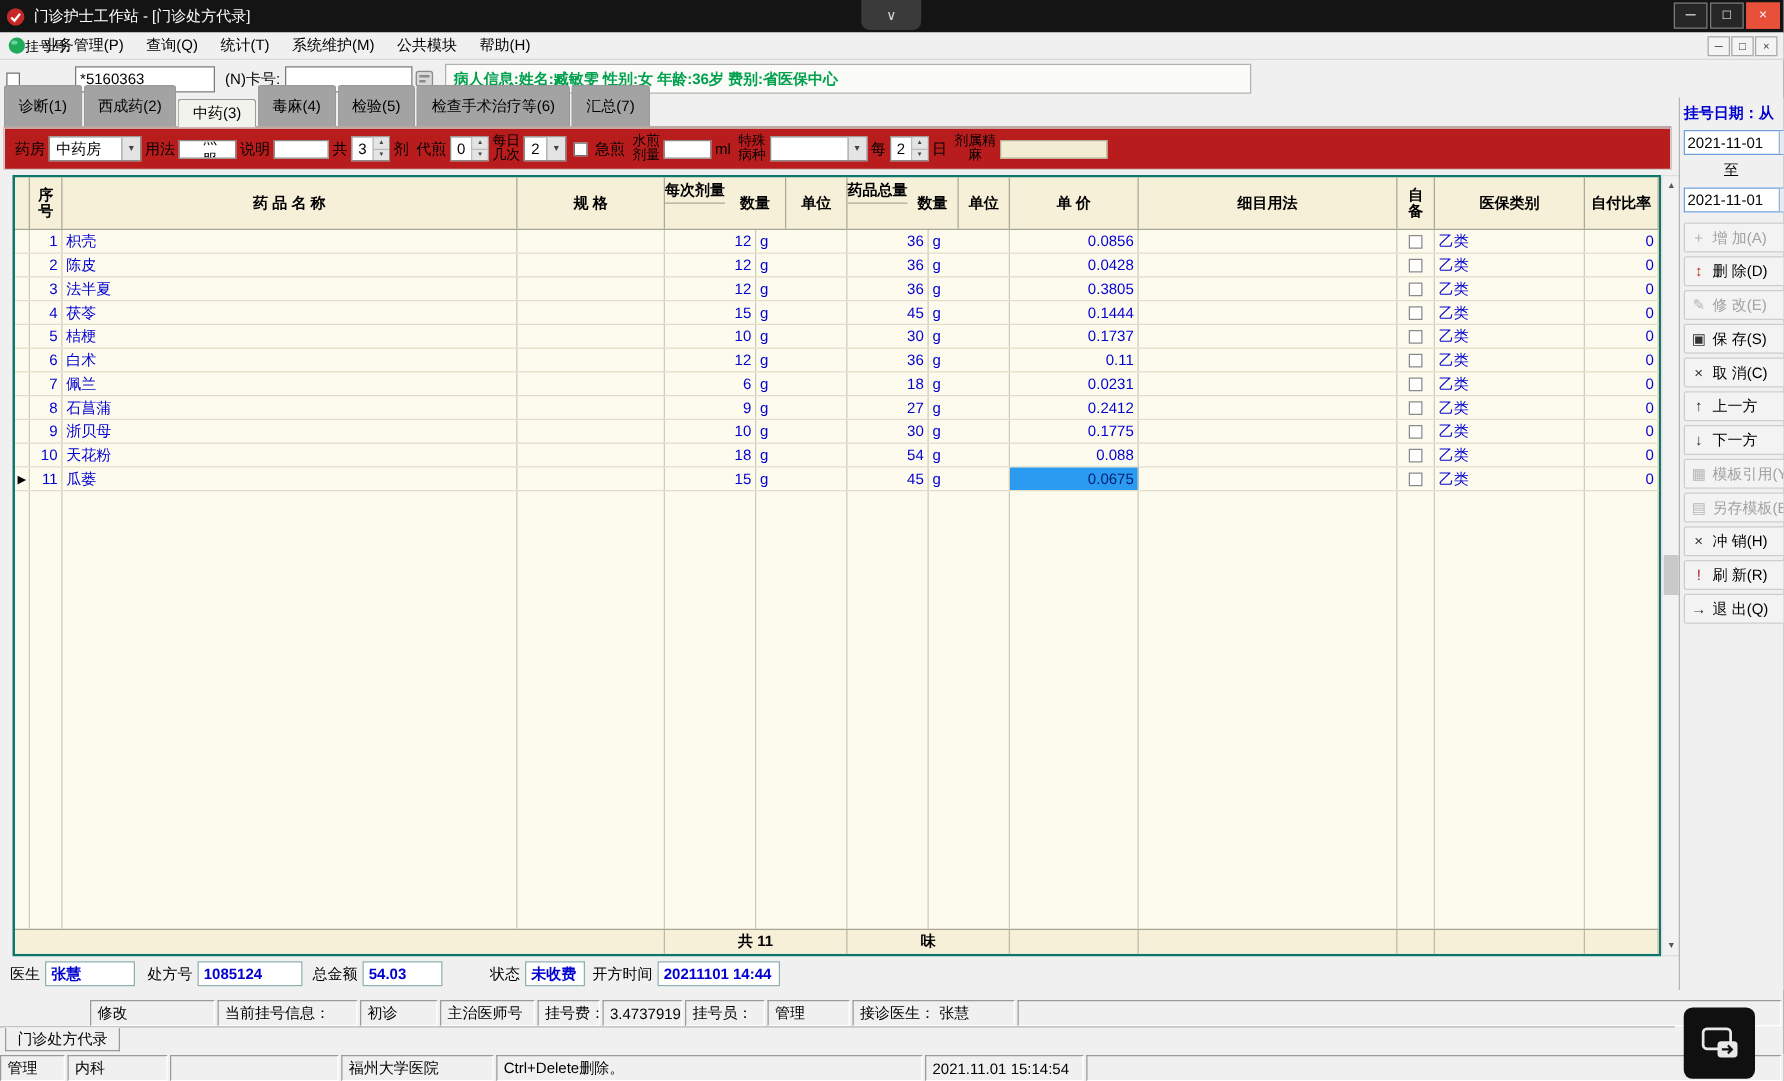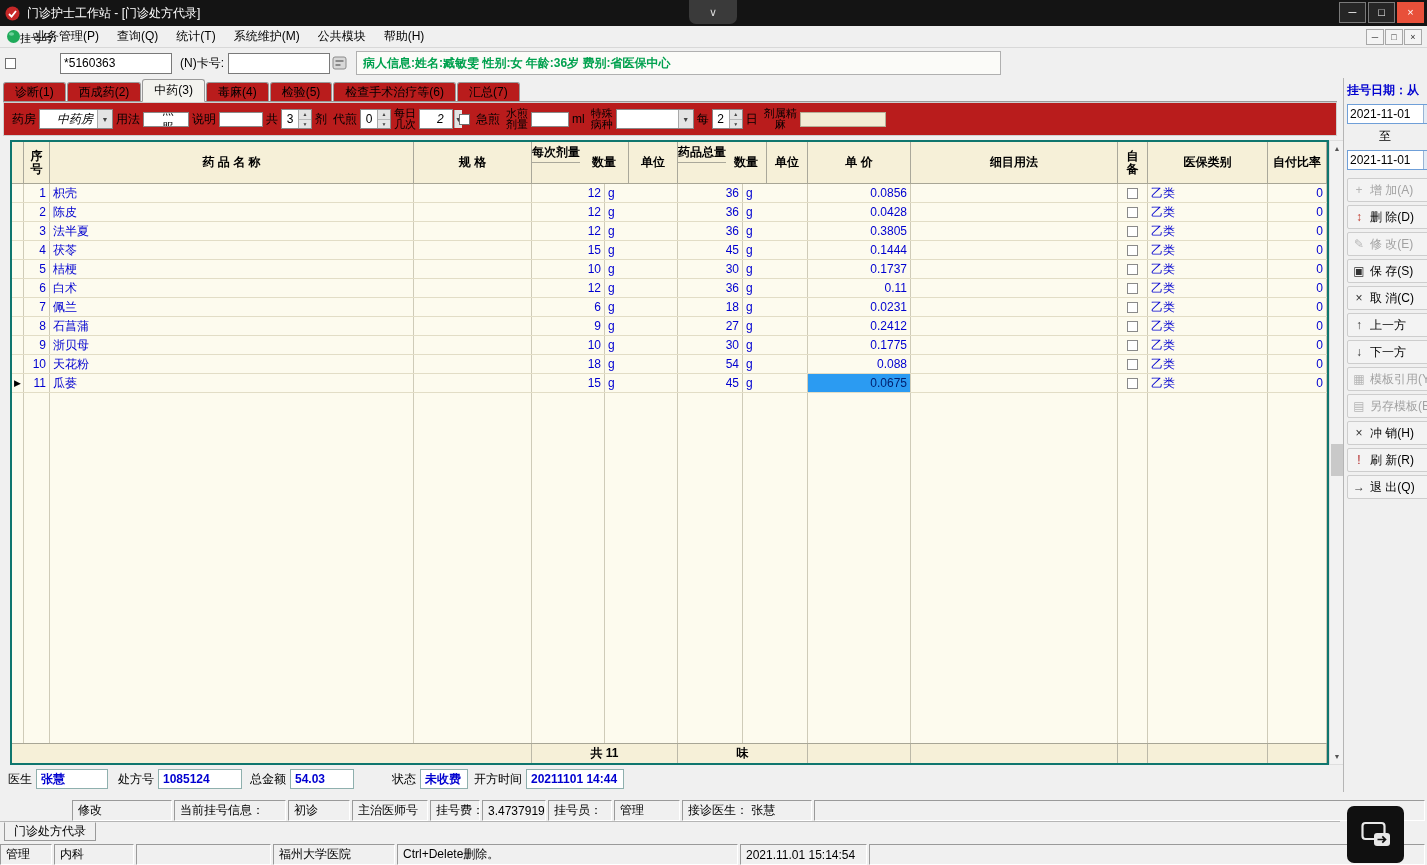--- a/index.html
+++ b/index.html
@@ -29,28 +29,28 @@
   .pb-check { width:11px; height:11px; border:1px solid #707070; background:#fff; margin:0 4px 0 5px; flex:none; }
   .pb-labels { display:flex; flex-direction:column; font-size:11px; line-height:13px; white-space:nowrap;gap:37px; }
   .field { background:#fff; border:1px solid #7a7a7a; height:21px; display:flex; align-items:center; padding:0 3px; overflow:hidden; white-space:nowrap; }
   .reg-field { width:112px; margin-left:4px; }
   .pb-cardlabel { margin:0 4px 0 8px; white-space:nowrap; }
   .card-field { width:102px; }
   .card-icon { width:16px; height:17px; margin-left:2px; display:flex; align-items:center; }
   .patient-info { margin-left:8px; width:645px; height:24px; border:1px solid #b0b0b0; background:#fbfbf8; display:flex; align-items:center; padding:0 6px; color:#00a14e; font-weight:bold; white-space:nowrap; overflow:hidden; }
   
   .tabsrow { position:absolute; left:3px; top:78px; width:1334px; height:24px; display:flex; align-items:flex-end; border-bottom:1px solid #9a9a9a; }
-  .tab { height:19px; margin:0 1px 0 0; padding:0 11px; display:flex; align-items:center; background:#b91c1c; border:1px solid #9a9a9a; border-bottom:none; border-radius:3px 3px 0 0; white-space:nowrap; }
+  .tab { height:33px; margin:0 1px 0 0; padding:0 11px; display:flex; align-items:center; background:#a3a3a3; border:1px solid #9a9a9a; border-bottom:none; border-radius:3px 3px 0 0; white-space:nowrap; }
   .tab.active { height:23px; background:#f3f3ee; margin-bottom:-1px; border-bottom:1px solid #f3f3ee; z-index:2; }
   
   .toolrow { position:absolute; left:3px; top:102px; width:1334px; height:34px; border:1px solid #cfcfcf; background:#b91c1c; display:flex; align-items:center; padding-left:5px; }
   .tl { margin:0 3px; white-space:nowrap; }
   .tl2 { font-size:11px; line-height:11px; text-align:center; margin:0 3px; white-space:nowrap; }
   .combo { background:#fff; border:1px solid #8a8a8a; height:20px; display:flex; align-items:stretch; flex:none; }
-  .combo .val { padding:0 17px; flex:1; display:flex; align-items:center; overflow:hidden; white-space:nowrap;font-style:italic; }
+  .combo .val { padding:0 5px; flex:1; display:flex; align-items:center; overflow:hidden; white-space:nowrap; }
   .combo .arrow { width:15px; background:#e4e4e4; border-left:1px solid #a8a8a8; display:flex; align-items:center; justify-content:center; font-size:7px; color:#444; }
   .spin { background:#fff; border:1px solid #8a8a8a; height:20px; display:flex; flex:none; }
   .spin .val { width:16px; display:flex; align-items:center; justify-content:center; }
   .spin .btns { display:flex; flex-direction:column; width:13px; border-left:1px solid #a8a8a8; }
   .spin .btns div { flex:1; background:#e4e4e4; font-size:5px; display:flex; align-items:center; justify-content:center; color:#444; }
   .spin .btns div:first-child { border-bottom:1px solid #b8b8b8; }
   .tin { background:#fff; border:1px solid #8a8a8a; height:15px; display:flex; align-items:center; padding:0 18px; flex:none; overflow:hidden; }
   .cbx { width:11px; height:11px; border:1px solid #707070; background:#fff; margin:0 3px 0 6px; flex:none; }
   .tin.beige { background:#f3ecd4; border-color:#b5ae96; width:86px; }
   .w74{width:74px} .w46{width:46px} .w44{width:44px} .w34{width:34px} .w38{width:38px} .w78{width:78px}

